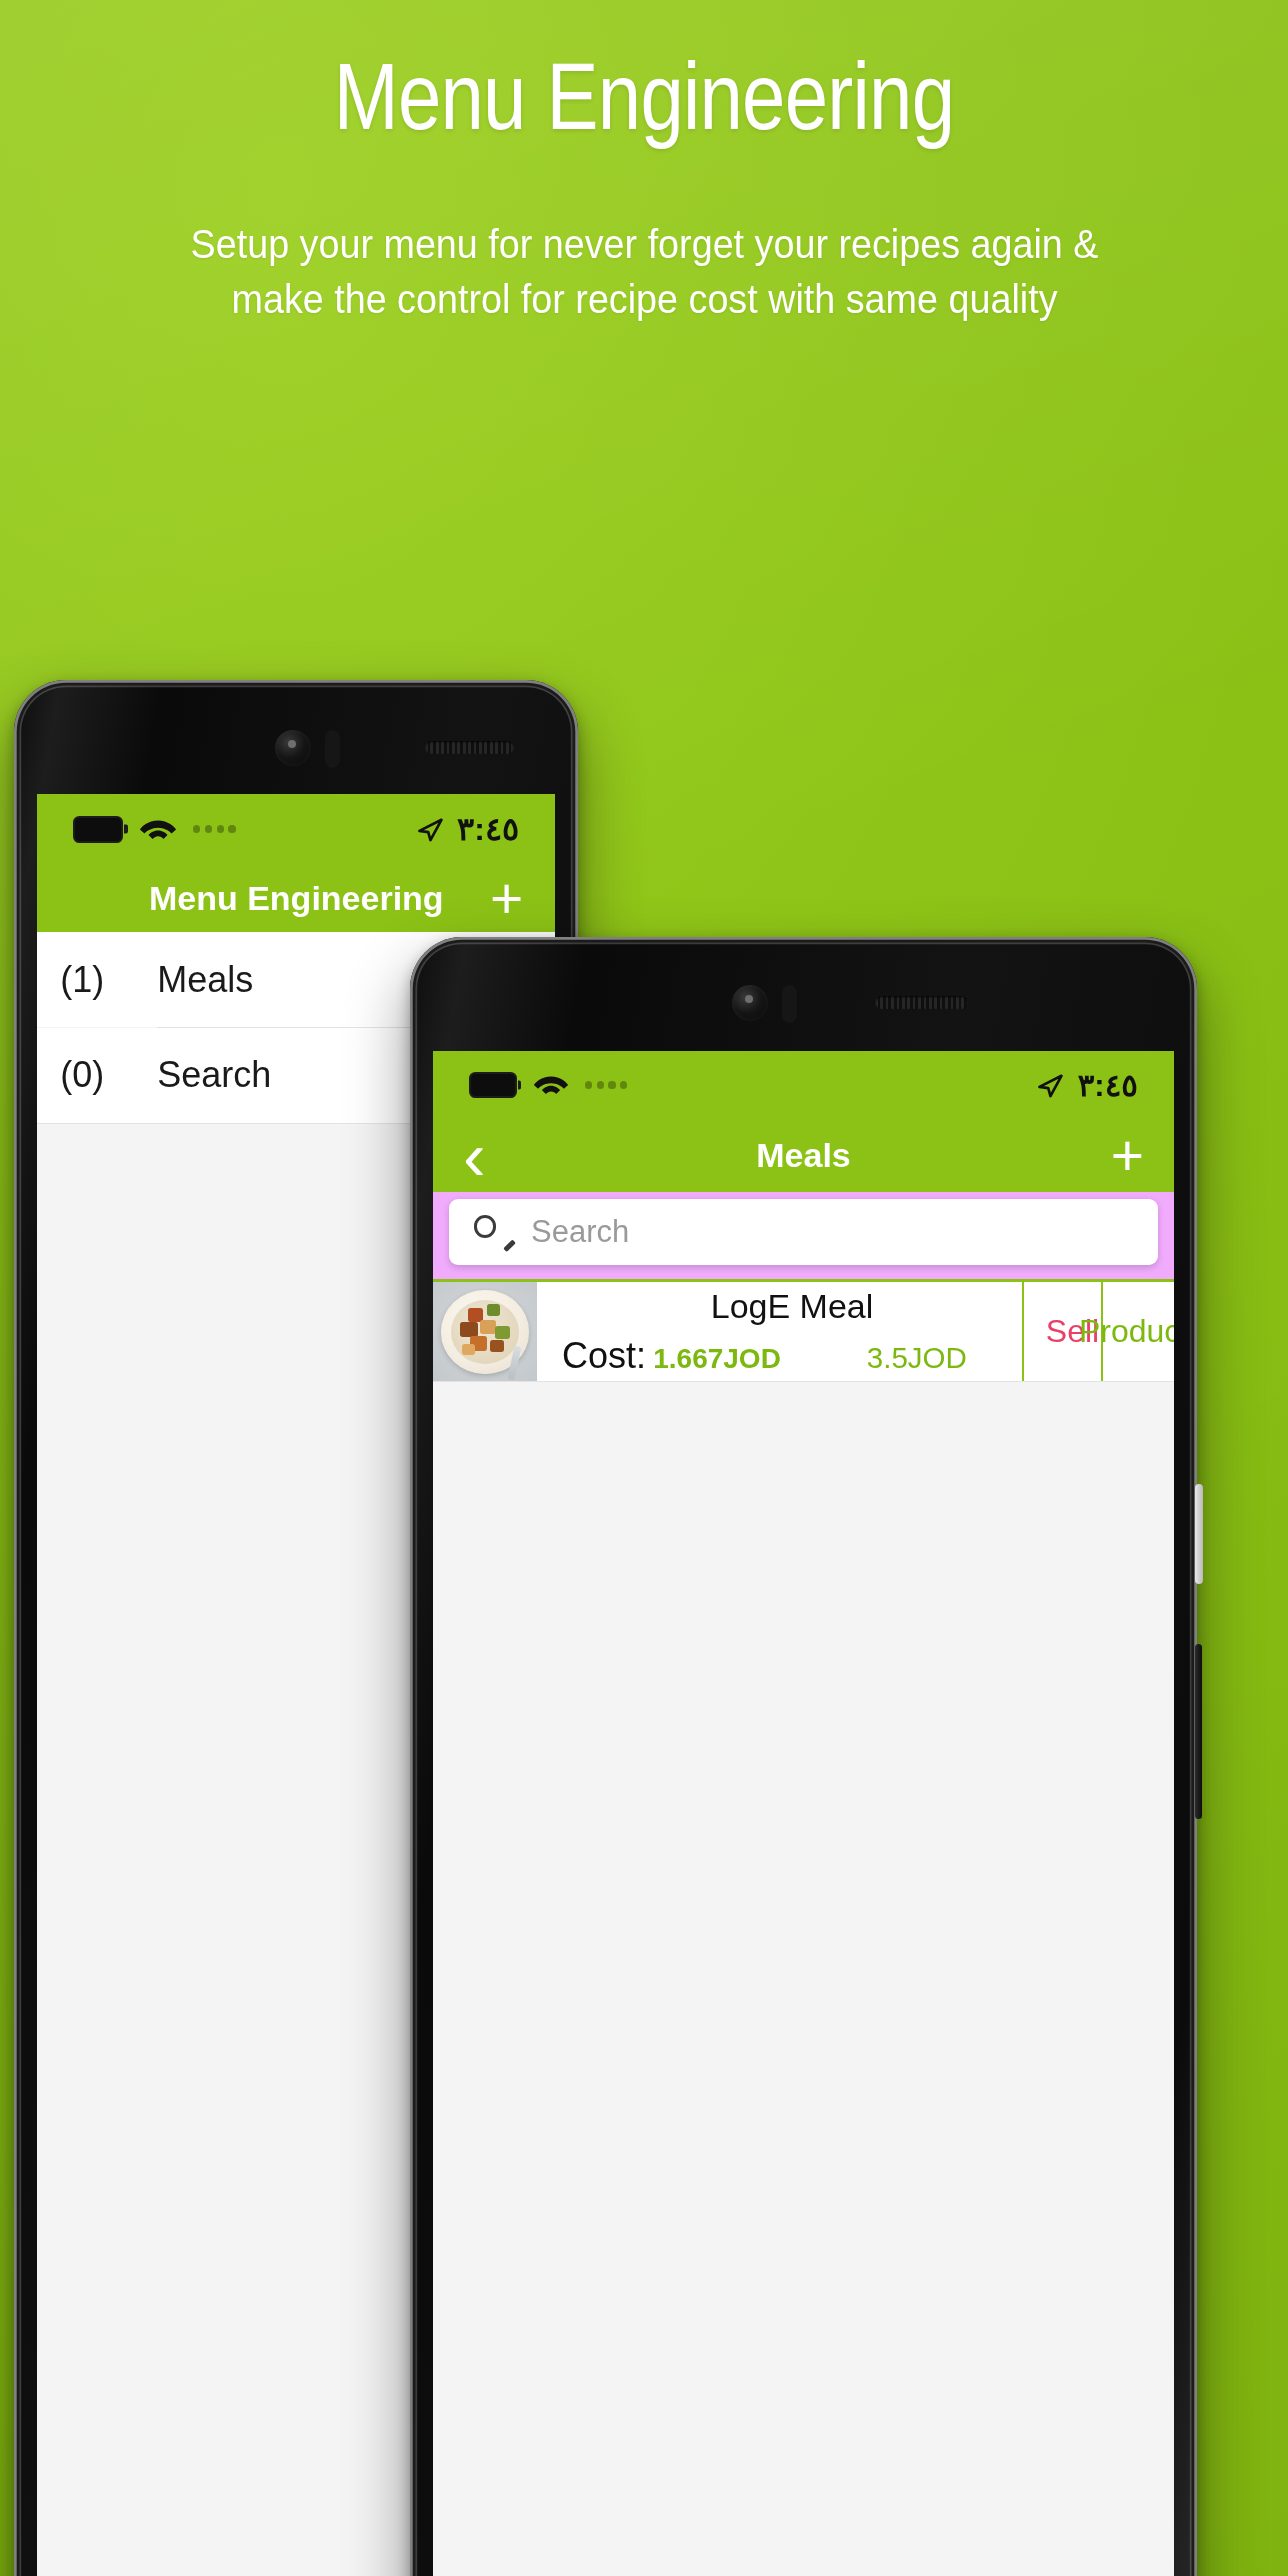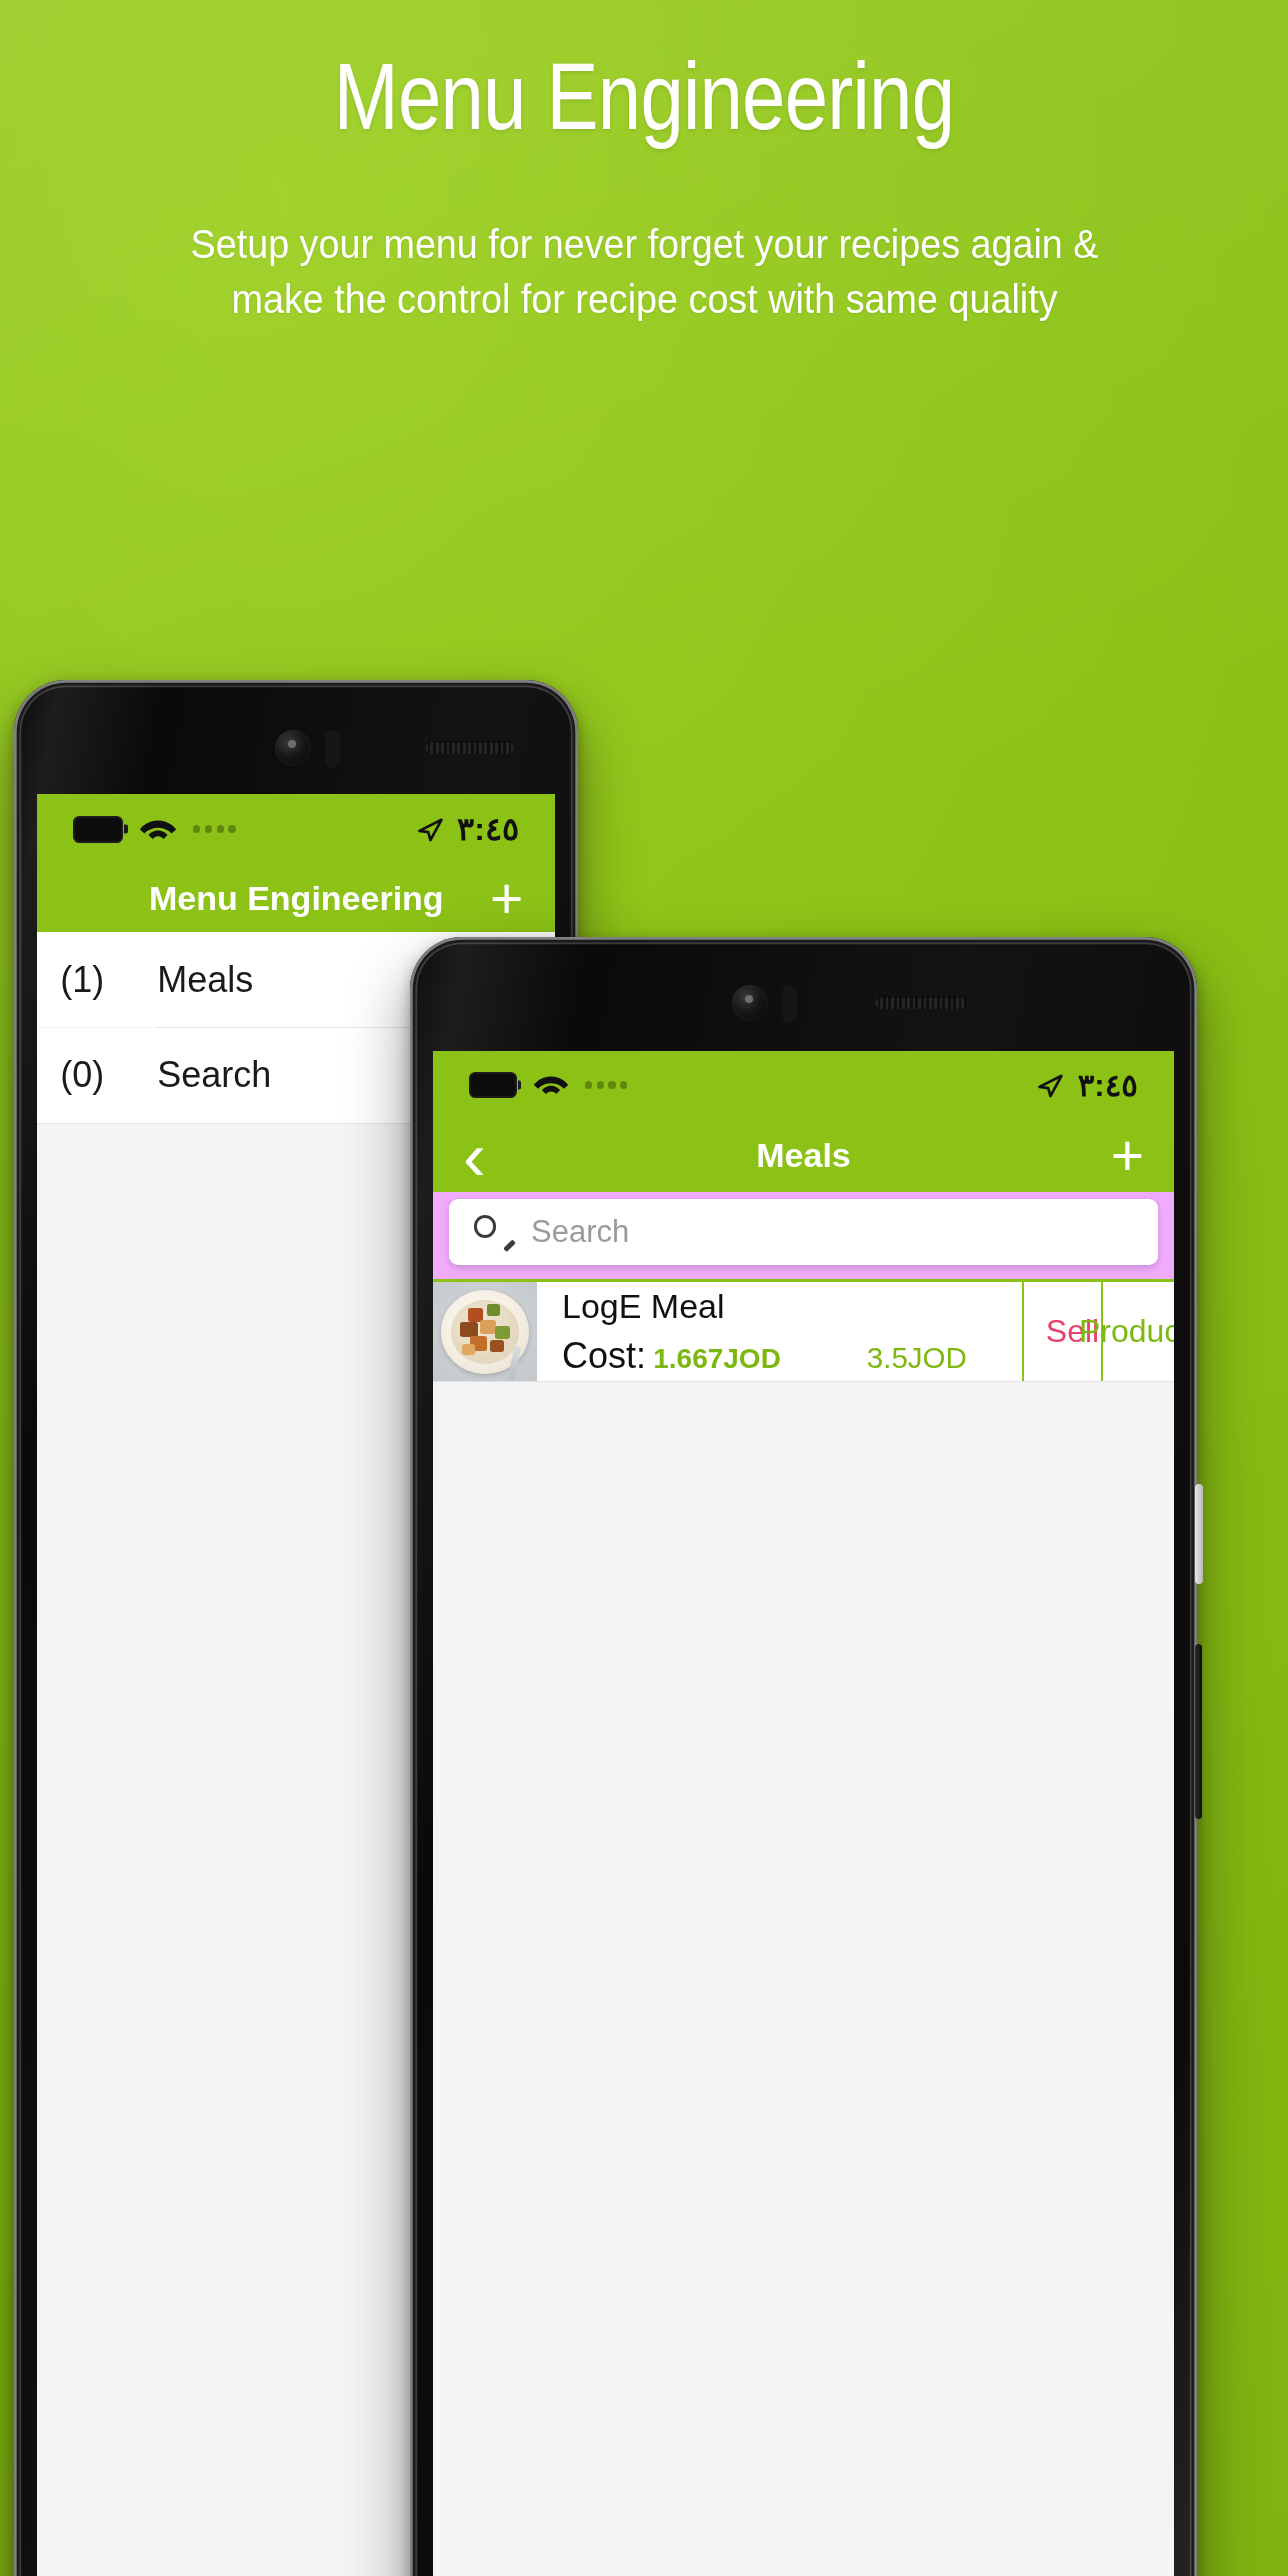--- a/index.html
+++ b/index.html
@@ -336,21 +336,21 @@
           <span class="chunk" style="left:52%; top:22%; width:12.5px;height:11.6px;background:#6f8c2c;"></span>
           <span class="chunk" style="left:26%; top:40%; width:18px;height:15px;background:#8d4a1c;"></span>
           <span class="chunk" style="left:45%; top:38%; width:16px;height:14.3px;background:#d9a05a;"></span>
           <span class="chunk" style="left:60%; top:44%; width:14.3px;height:12.5px;background:#7e9b33;"></span>
           <span class="chunk" style="left:36%; top:54%; width:17px;height:15px;background:#c4702a;"></span>
           <span class="chunk" style="left:55%; top:58%; width:13.4px;height:12.5px;background:#99511f;"></span>
           <span class="chunk" style="left:28%; top:62%; width:12.5px;height:11.6px;background:#e0a85e;"></span>
           <span class="spoon"></span>
         </div>
 
-        <div class="mealinfo" style="padding:0 0 0 25px;">
+        <div class="mealinfo" style="padding:0 0 0 25px;text-align:center;">
           <div class="mealname" style="font-size:34px; margin-bottom:9px;">LogE Meal</div>
           <div class="mealcosts">
             <span class="lbl" style="font-size:36px; margin-right:7.2px;">Cost:</span>
             <span class="cost" style="font-size:28px;">1.667JOD</span>
             <span class="price" style="font-size:29.5px; margin-left:86px;">3.5JOD</span>
           </div>
         </div>
 
         <div class="actcol" style="width:79px;padding-left:20px;">
           <span class="act-sell" style="font-size:32px;">Sell</span>

